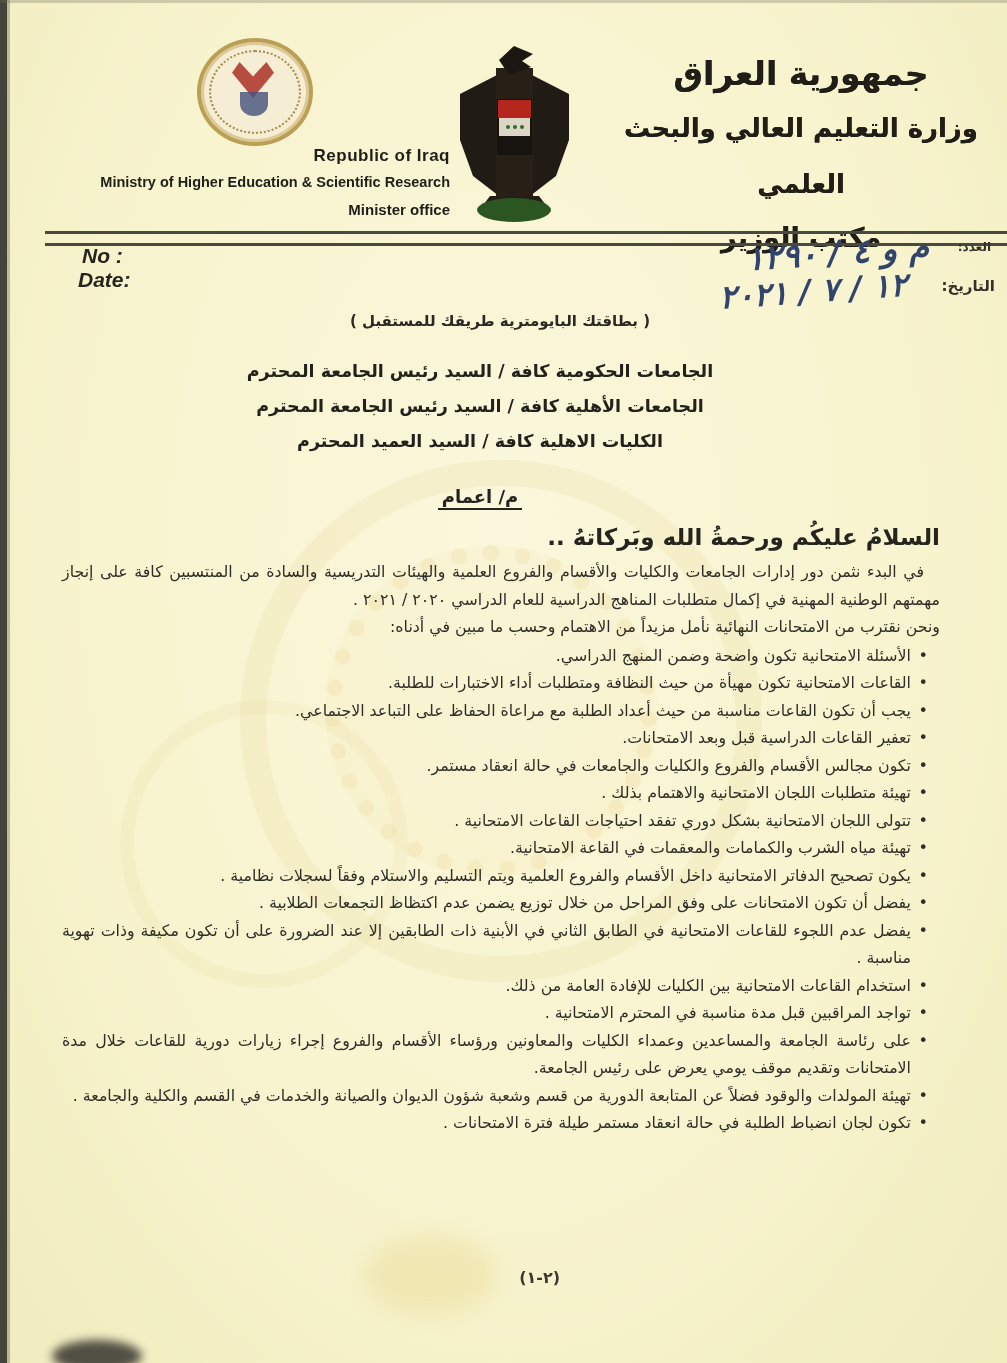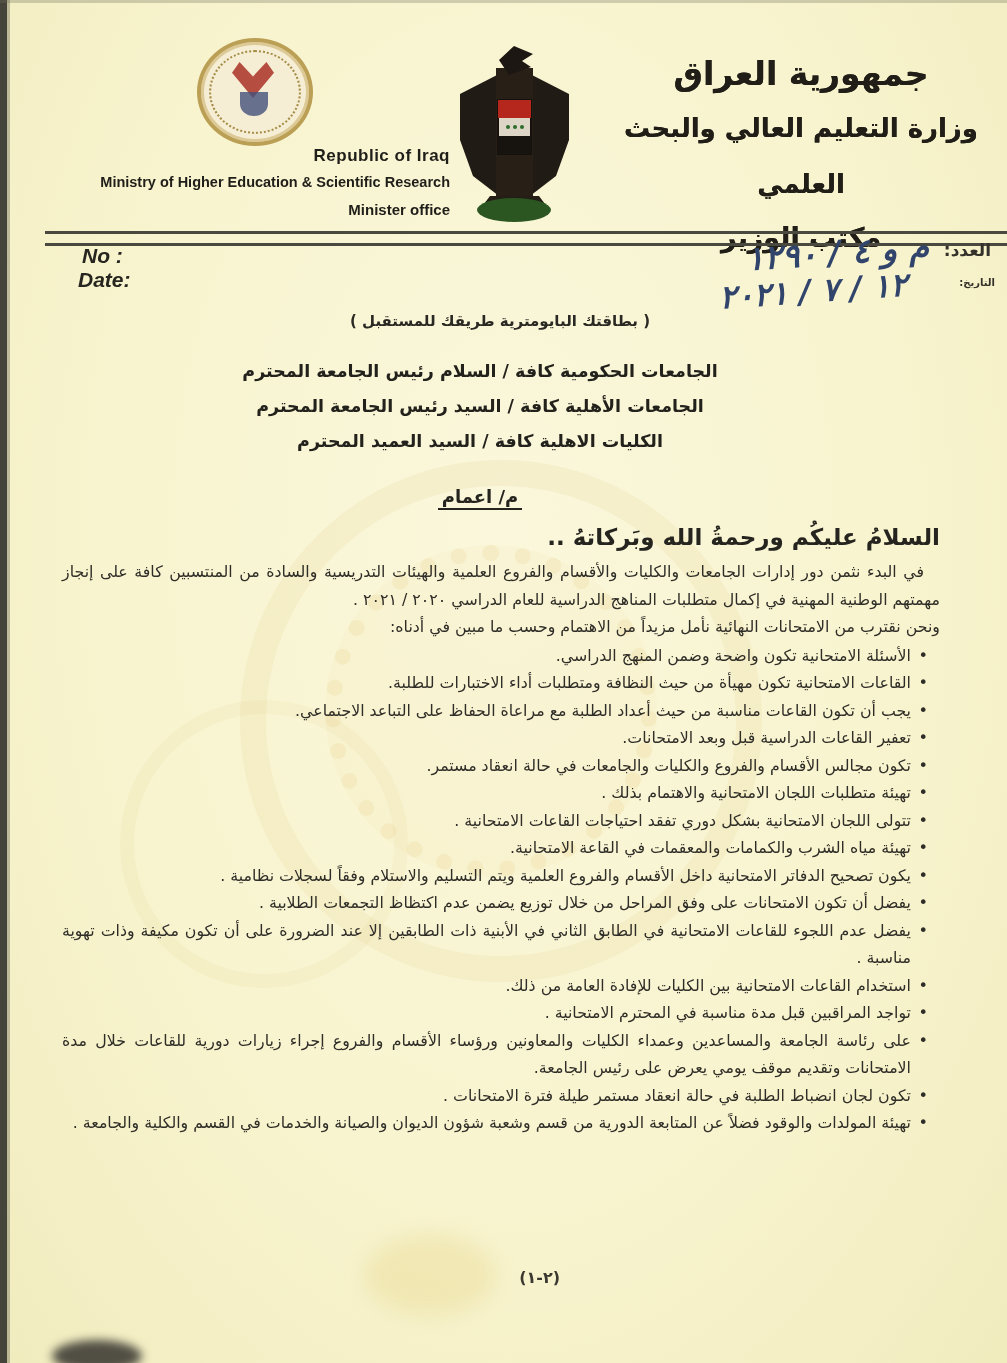--- a/index.html
+++ b/index.html
@@ -40,22 +40,22 @@
   .hdr-right .r1{font-size:33px;line-height:52px;}
   .hdr-right .r2{font-size:26px;line-height:56px;}
   .hdr-right .r3{font-size:27px;line-height:52px;}
 
   .rule{position:absolute;left:45px;top:231px;width:962px;height:9px;
         border-top:3px solid #4a493f;border-bottom:3px solid #4a493f;}
 
   
   .no-label{position:absolute;left:82px;top:244px;font:italic bold 21px "Liberation Sans",sans-serif;color:#26251f;}
   .date-label{position:absolute;left:78px;top:268px;font:italic bold 21px "Liberation Sans",sans-serif;color:#26251f;}
-  .ar-no-label{position:absolute;right:16px;top:240px;direction:rtl;font-size:17px;font-weight:bold;color:#33312a;}
-  .ar-date-label{position:absolute;right:12px;top:277px;direction:rtl;font-size:10px;font-weight:bold;color:#33312a;}
+  .ar-no-label{position:absolute;right:16px;top:240px;direction:rtl;font-size:12px;font-weight:bold;color:#33312a;}
+  .ar-date-label{position:absolute;right:12px;top:277px;direction:rtl;font-size:15px;font-weight:bold;color:#33312a;}
   .hw{direction:rtl;color:#31446b;font-style:italic;font-weight:bold;white-space:nowrap;}
   .hw-number{position:absolute;right:78px;top:233px;font-size:33px;letter-spacing:2px;transform:rotate(-4deg);}
   .hw-date{position:absolute;right:100px;top:272px;font-size:32px;letter-spacing:3px;transform:rotate(-4deg);}
 
   .slogan{position:absolute;left:255px;top:312px;width:490px;text-align:center;direction:rtl;
           font-size:15px;font-weight:bold;color:#2a2822;}
 
   .addressees{position:absolute;left:150px;top:354px;width:660px;text-align:center;direction:rtl;
               font-weight:bold;font-size:17.5px;line-height:35px;color:#23211b;}
 
@@ -128,21 +128,21 @@
   <div class="no-label">No :</div>
   <div class="date-label">Date:</div>
   <div class="ar-no-label">العدد:</div>
   <div class="ar-date-label">التاريخ:</div>
   <div class="hw hw-number">م و ٤ / ١٢٩٠</div>
   <div class="hw hw-date">١٢ / ٧ / ٢٠٢١</div>
 
   <div class="slogan">( بطاقتك البايومترية طريقك للمستقبل )</div>
 
   <div class="addressees">
-    <div>الجامعات الحكومية كافة / السلام رئيس الجامعة المحترم</div>
+    <div>الجامعات الحكومية كافة / السيد رئيس الجامعة المحترم</div>
     <div>الجامعات الأهلية كافة / السيد رئيس الجامعة المحترم</div>
     <div>الكليات الاهلية كافة / السيد العميد المحترم</div>
   </div>
 
   <div class="subject">
     <span>م/ اعمام</span>
   </div>
 
   <div class="greeting">السلامُ عليكُم ورحمةُ الله وبَركاتهُ ..</div>
 
@@ -157,20 +157,20 @@
       <li>تكون مجالس الأقسام والفروع والكليات والجامعات في حالة انعقاد مستمر.</li>
       <li>تهيئة متطلبات اللجان الامتحانية والاهتمام بذلك .</li>
       <li>تتولى اللجان الامتحانية بشكل دوري تفقد احتياجات القاعات الامتحانية .</li>
       <li>تهيئة مياه الشرب والكمامات والمعقمات في القاعة الامتحانية.</li>
       <li>يكون تصحيح الدفاتر الامتحانية داخل الأقسام والفروع العلمية ويتم التسليم والاستلام وفقاً لسجلات نظامية .</li>
       <li>يفضل أن تكون الامتحانات على وفق المراحل من خلال توزيع يضمن عدم اكتظاظ التجمعات الطلابية .</li>
       <li>يفضل عدم اللجوء للقاعات الامتحانية في الطابق الثاني في الأبنية ذات الطابقين إلا عند الضرورة على أن تكون مكيفة وذات تهوية مناسبة .</li>
       <li>استخدام القاعات الامتحانية بين الكليات للإفادة العامة من ذلك.</li>
       <li>تواجد المراقبين قبل مدة مناسبة في المحترم الامتحانية .</li>
       <li>على رئاسة الجامعة والمساعدين وعمداء الكليات والمعاونين ورؤساء الأقسام والفروع إجراء زيارات دورية للقاعات خلال مدة الامتحانات وتقديم موقف يومي يعرض على رئيس الجامعة.</li>
+      <li>تهيئة المولدات والوقود فضلاً عن المتابعة الدورية من قسم وشعبة شؤون الديوان والصيانة والخدمات في القسم والكلية والجامعة .</li>
       <li>تكون لجان انضباط الطلبة في حالة انعقاد مستمر طيلة فترة الامتحانات .</li>
-      <li>تهيئة المولدات والوقود فضلاً عن المتابعة الدورية من قسم وشعبة شؤون الديوان والصيانة والخدمات في القسم والكلية والجامعة .</li>
     </ul>
   </div>
 
   <div class="page-num">(٢-١)</div>
 
 </div>
 
 </body></html>

